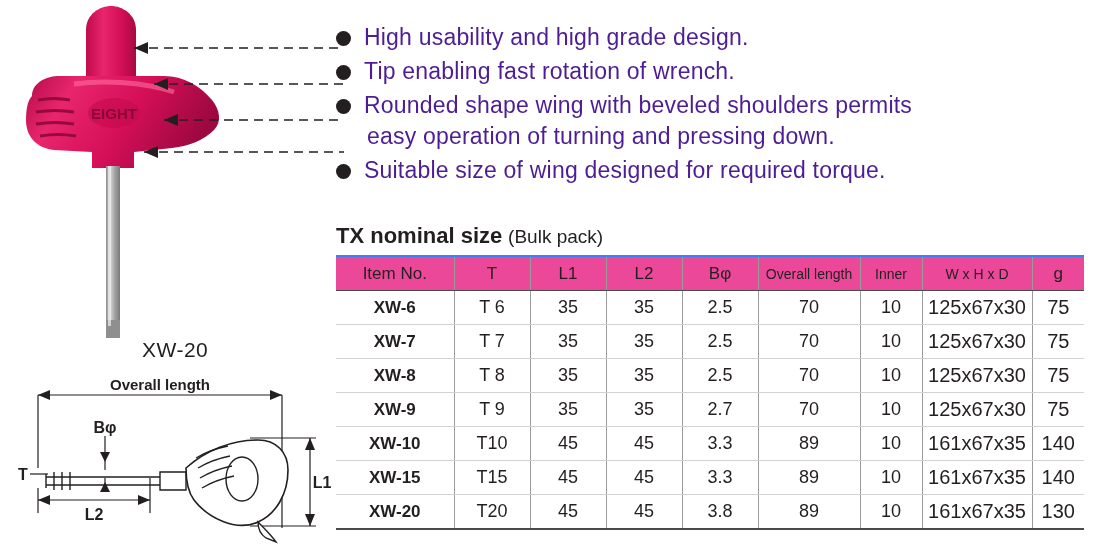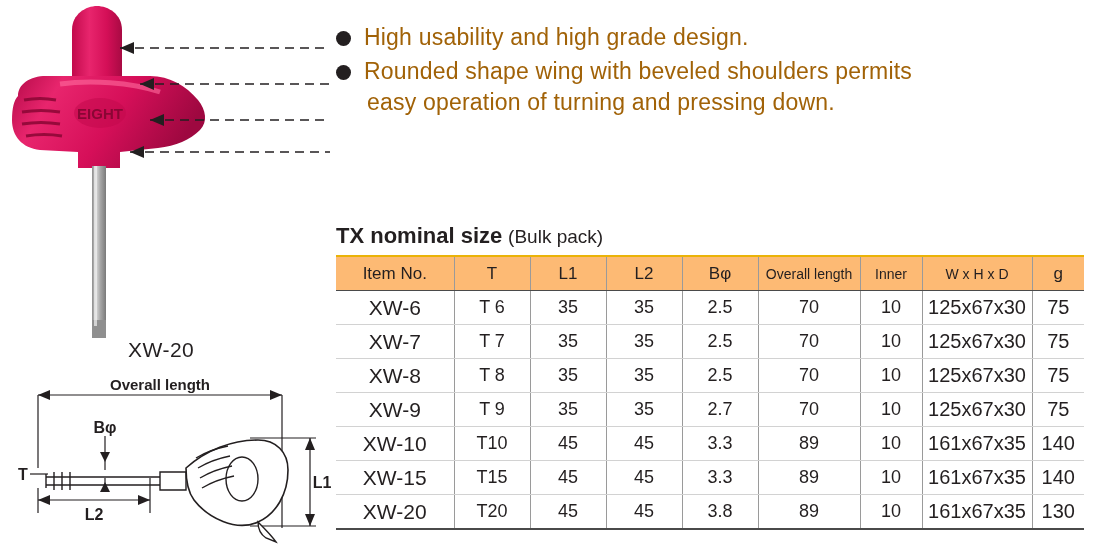--- a/index.html
+++ b/index.html
@@ -17,21 +17,21 @@
   }
   .page {
     position: relative;
     width: 1100px;
     height: 555px;
   }
 
   
   .product-art {
     position: absolute;
-    left: 0;
+    left: 14px;
     top: 0;
     width: 330px;
     height: 370px;
   }
   .product-label {
     position: absolute;
     left: 128px;
     top: 338px;
     font-size: 21px;
     letter-spacing: 0.5px;
@@ -55,21 +55,21 @@
     width: 15px;
     height: 15px;
     border-radius: 50%;
     background: #231f20;
     margin-top: 9px;
     margin-right: 13px;
   }
   .feature-text {
     font-size: 23px;
     line-height: 31px;
-    color: #a16207;
+    color: #4c1d95;
     letter-spacing: 0.2px;
   }
   .feature-text .cont {
     display: block;
     margin-left: 3px;
   }
 
   
   .table-block {
     position: absolute;
@@ -99,38 +99,38 @@
   table.spec td {
     border-left: 1px solid #9a9a9a;
     border-right: 1px solid #9a9a9a;
     text-align: center;
     color: #231f20;
     padding: 0;
     height: 33px;
     font-weight: normal;
   }
   table.spec thead th {
-    border-top: 2px solid #eab308;
+    border-top: 2px solid #3b82f6;
     border-bottom: 1px solid #4a4a4a;
     font-size: 17px;
-    background: #fdba74;
+    background: #ec4899;
   }
   table.spec thead th.small {
     font-size: 14px;
   }
   table.spec tbody td {
     font-size: 18px;
     border-bottom: 1px solid #d2d2d2;
   }
   table.spec tbody tr:last-child td {
     border-bottom: 2px solid #4a4a4a;
   }
   table.spec td.item {
-    font-size: 21px;
-    font-weight: normal;
+    font-size: 17px;
+    font-weight: bold;
   }
   table.spec td.dim {
     font-size: 20px;
     text-align: center;
   }
   table.spec td.small {
     font-size: 20px;
   }
   table.spec th:first-child,
   table.spec td:first-child {
@@ -217,29 +217,37 @@
     <div class="product-label">XW-20</div>
   </div>
 
   <div class="features">
 
     <div class="feature-row">
       <span class="bullet"></span>
       <span class="feature-text">High usability and high grade design.</span>
     </div>
 
+    <div class="feature-row">
+      <span class="bullet"></span>
+      <span class="feature-text">Tip enabling fast rotation of wrench.</span>
+    </div>
 
     <div class="feature-row">
       <span class="bullet"></span>
       <span class="feature-text">
         <span>Rounded shape wing with beveled shoulders permits</span>
         <span class="cont">easy operation of turning and pressing down.</span>
       </span>
     </div>
 
+    <div class="feature-row">
+      <span class="bullet"></span>
+      <span class="feature-text">Suitable size of wing designed for required torque.</span>
+    </div>
 
   </div>
 
   <div class="table-block">
     <div class="table-title">
       <b>TX nominal size</b>
       <span class="sub">(Bulk pack)</span>
     </div>
 
     <table class="spec">

